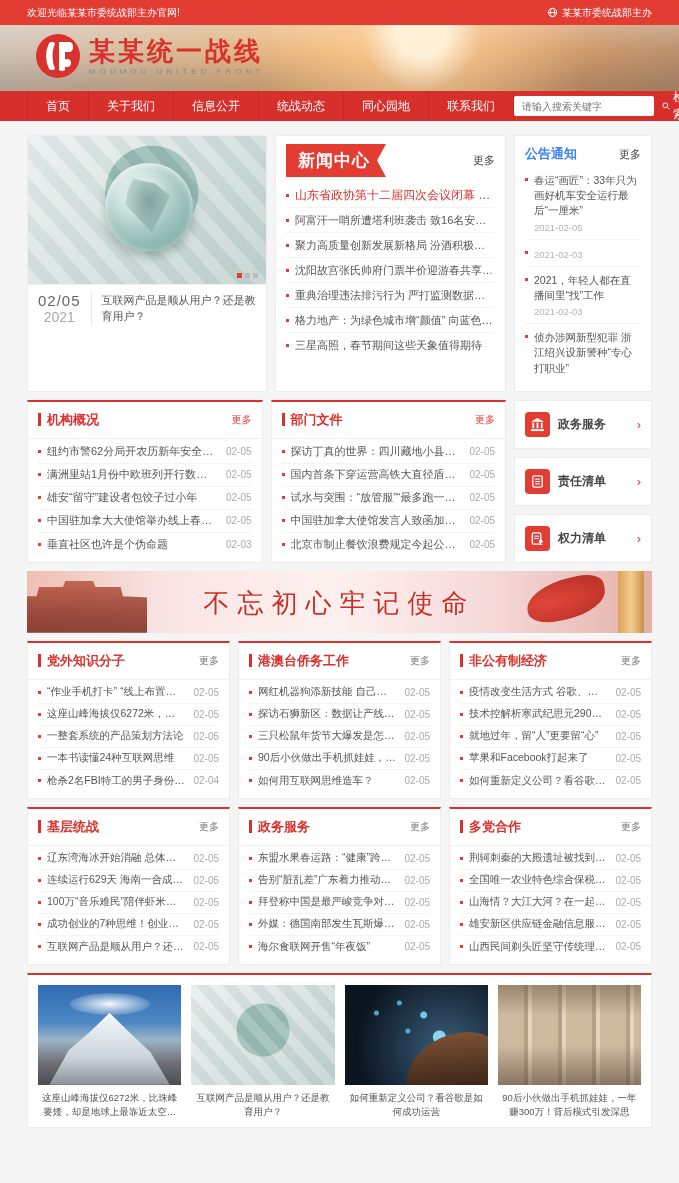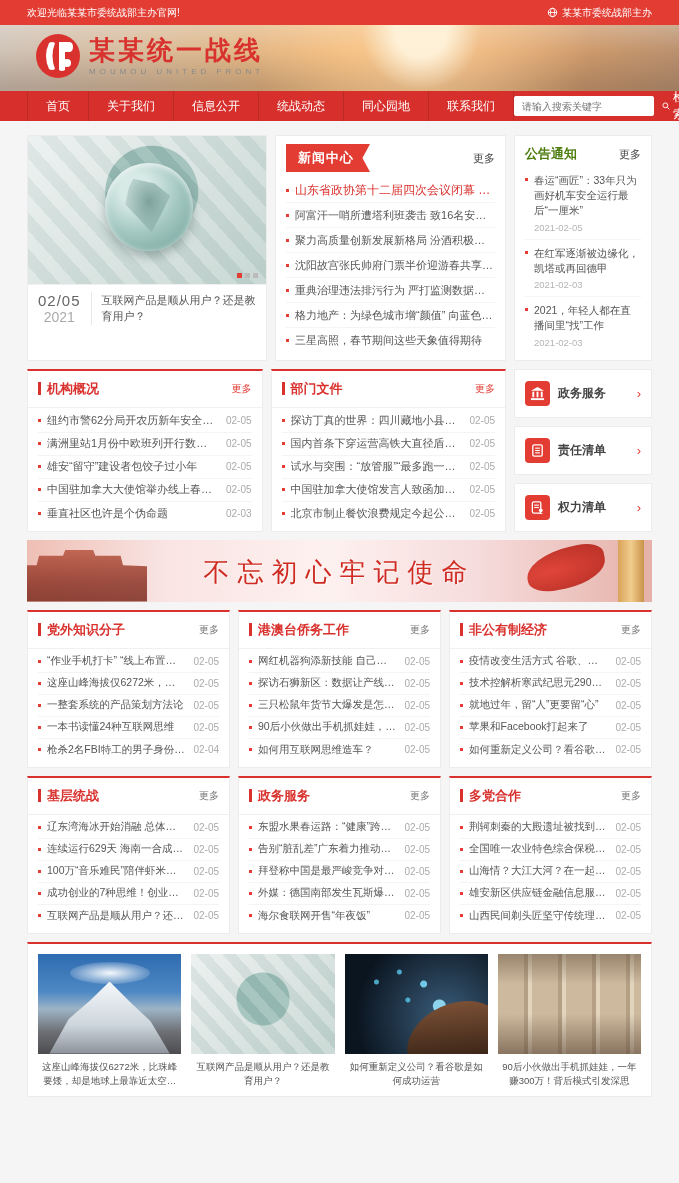--- a/index.html
+++ b/index.html
@@ -9,21 +9,21 @@
   
   .topbar{height:25px;background:#e23c33;color:#fff;display:flex;align-items:center;justify-content:space-between;padding:0 27px;font-size:10px}
   .topbar .host{display:flex;align-items:center;gap:4px}
   
   .header{height:66px;position:relative;overflow:hidden;
     background:linear-gradient(100deg,#cfc3b8 0%,#ddb98f 30%,#f0b270 52%,#e3a368 70%,#b9906e 100%);}
   .header::before{content:"";position:absolute;inset:0;
     background:radial-gradient(circle at 62% 10%,rgba(255,244,220,.95) 0 6%,rgba(255,220,170,.45) 14%,transparent 40%),
                linear-gradient(180deg,rgba(255,255,255,.25),transparent 40%,rgba(90,70,60,.25) 92%)}
   .brand{position:absolute;left:35px;top:8px;display:flex;align-items:center;gap:8px}
-  .brand-text .cn{font-size:26px;font-weight:bold;color:#d9322e;letter-spacing:3px;line-height:30px;font-family:Liberation Mono, monospace}
+  .brand-text .cn{font-size:26px;font-weight:bold;color:#d9322e;letter-spacing:3px;line-height:30px;font-family:Liberation Serif, serif}
   .brand-text .en{font-size:8px;color:#8a8a8a;letter-spacing:4px;text-align:center}
   
   .nav{height:30px;background:#d7302c;display:flex;align-items:center;padding:0 27px}
   .nav-item{color:#fff;font-size:12px;padding:0 18px;line-height:30px;border-right:1px solid rgba(0,0,0,.12);cursor:pointer;white-space:nowrap}
   .nav-item:first-child{border-left:1px solid rgba(0,0,0,.12)}
   .nav-search{margin-left:auto;display:flex;align-items:center;gap:8px}
   .nav-search input{width:140px;height:20px;border:none;border-radius:2px;padding:0 8px;font-size:10px;color:#333;outline:none}
   .search-btn{display:flex;align-items:center;gap:3px;color:#fff;font-size:12px;cursor:pointer}
   
   .box{background:#fff;border:1px solid #ececec}
@@ -59,28 +59,28 @@
   .slide-pager{position:absolute;right:8px;bottom:6px;display:flex;gap:3px}
   .slide-pager i{width:5px;height:5px;background:#bbb;display:block}
   .slide-pager i.on{background:#e23c33}
   .slide-info{display:flex;align-items:center;padding:7px 10px;border-top:1px solid #f0f0f0}
   .slide-date{text-align:center;padding-right:10px;border-right:1px solid #e8e8e8;flex:none}
   .slide-date .md{font-size:15px;color:#666;letter-spacing:1px}
   .slide-date .y{font-size:14px;color:#aaa}
   .slide-title{padding-left:10px;color:#555;font-size:11px;line-height:1.4}
   .newsbox{flex:1;min-width:0}
   .news-head{display:flex;align-items:center;padding:8px 10px 4px}
-  .ribbon{background:#e23c33;color:#fff;font-size:13px;font-weight:bold;padding:5px 16px 5px 12px;
+  .ribbon{background:#e23c33;color:#fff;font-size:17px;font-weight:bold;padding:5px 16px 5px 12px;
     clip-path:polygon(0 0,100% 0,91% 50%,100% 100%,0 100%);box-shadow:-2px 2px 0 0 #f7c64a;letter-spacing:1px}
   .news-list{padding:2px 10px 6px}
   .news-list .nitem{height:25px}
   .news-list .nitem.hot .t{color:#d9322e;font-size:12px}
   .noticebox{width:138px;flex:none}
   .notice-head{display:flex;align-items:center;padding:9px 10px 4px}
-  .notice-title{font-size:13px;font-weight:bold;color:#4d7c0f}
+  .notice-title{font-size:13px;font-weight:bold;color:#3b82f6}
   .notice-list{padding:0 10px 6px}
   .notice-item{padding:6px 0;border-bottom:1px solid #f4f4f4;cursor:pointer;display:flex}
   .notice-item:last-child{border-bottom:none}
   .notice-item .sq{margin-top:5px}
   .notice-item .body{flex:1;min-width:0}
   .notice-item .t{color:#555;line-height:1.45;display:block;font-size:10.5px}
   .notice-item .d{color:#b5b5b5;font-size:9.5px;margin-top:3px;display:block}
   
   .sidecol{width:138px;flex:none;display:flex;flex-direction:column;gap:8px}
   .svc{background:#fff;border:1px solid #ececec;flex:1;display:flex;align-items:center;padding:0 10px;gap:8px;cursor:pointer}
@@ -250,29 +250,35 @@
         <li class="notice-item">
             <i class="sq"></i>
             <span class="body">
               <span class="t">春运“画匠”：33年只为画好机车安全运行最后“一厘米”</span>
               <span class="d">2021-02-05</span>
             </span>
           </li>
         <li class="notice-item">
             <i class="sq"></i>
             <span class="body">
-              <span class="t">在红军逐渐被边缘化，凯塔或再回德甲</span>
               <span class="d">2021-02-03</span>
             </span>
           </li>
         <li class="notice-item">
             <i class="sq"></i>
             <span class="body">
               <span class="t">2021，年轻人都在直播间里“找”工作</span>
               <span class="d">2021-02-03</span>
+            </span>
+          </li>
+        <li class="notice-item">
+            <i class="sq"></i>
+            <span class="body">
+              <span class="t">侦办涉网新型犯罪 浙江绍兴设新警种“专心打职业”</span>
+              <span class="d"></span>
             </span>
           </li>
       </ul>
     </div>
   </div>
 
   <div class="row">
     <div class="box rtop col2">
       <div class="sec-head">
           <span class="sec-bar"></span>

